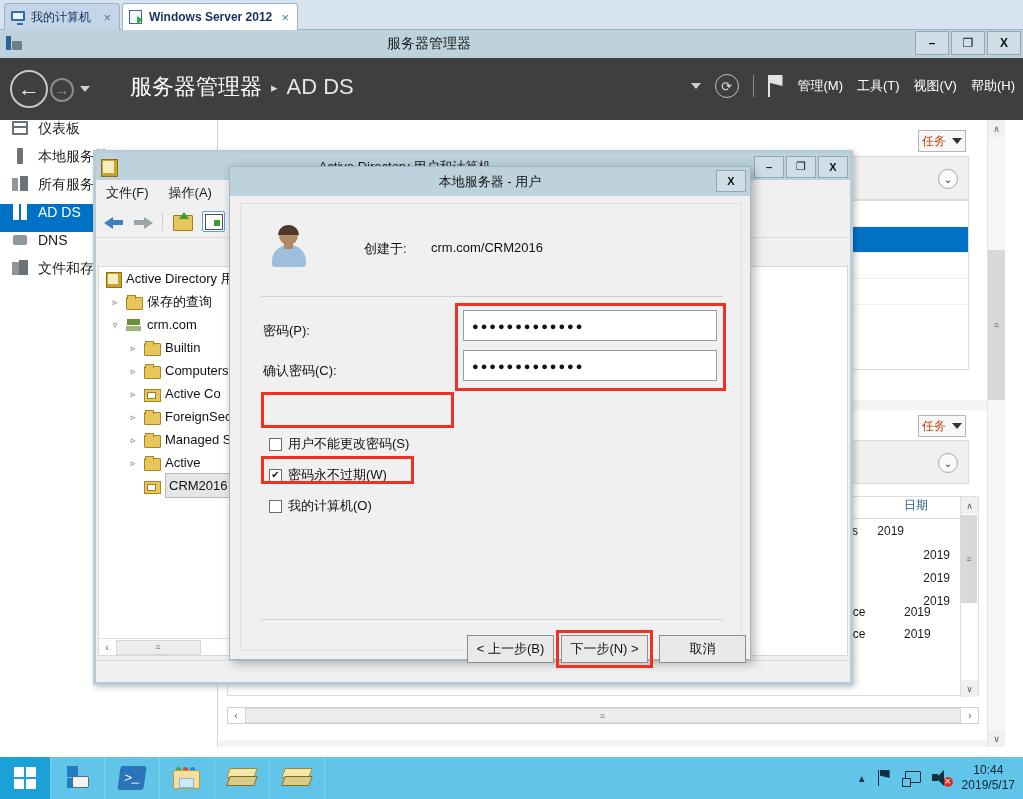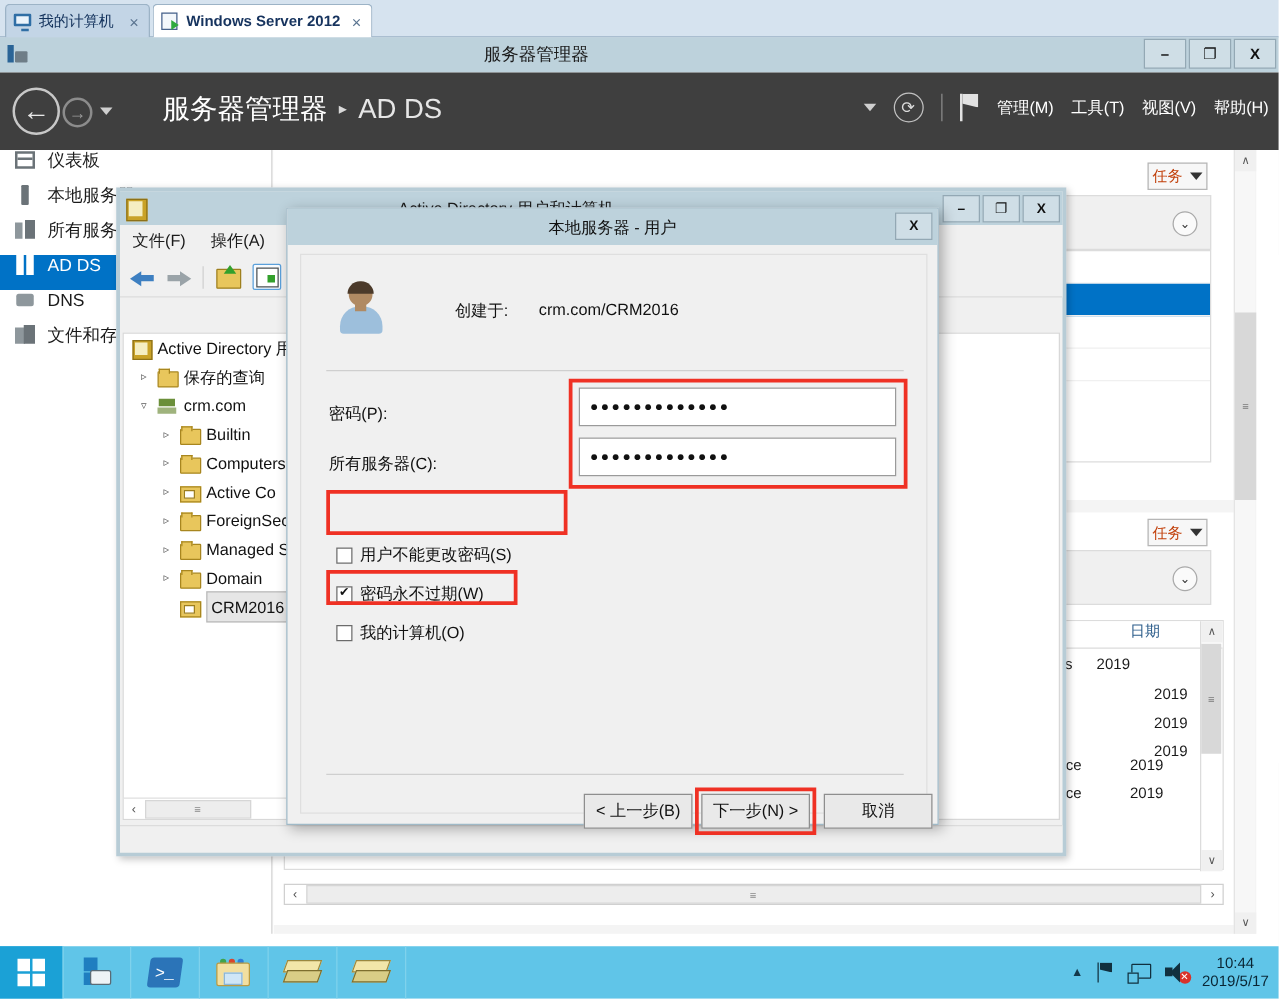--- a/index.html
+++ b/index.html
@@ -471,21 +471,21 @@
         <span class="lbl">ForeignSec</span>
       </div>
       <div class="tnode" style="padding-left:28px;">
         <span class="tw">▹</span>
         <span class="fico folder"></span>
         <span class="lbl">Managed S</span>
       </div>
       <div class="tnode" style="padding-left:28px;">
         <span class="tw">▹</span>
         <span class="fico folder"></span>
-        <span class="lbl">Domain</span>
+        <span class="lbl">Active</span>
       </div>
       <div class="tnode selnode" style="padding-left:45px;">
         <span class="fico ou"></span>
         <span class="lbl">CRM2016</span>
       </div>
       <div class="tree-hscroll">
         <span class="hs-arr">‹</span>
         <span class="hs-thumb" style="flex:0 0 85px;">≡</span>
       </div>
     </div>
@@ -507,21 +507,21 @@
         <span class="head"></span>
         <span class="hair"></span>
     </div>
     <div class="crt-lbl">创建于:</div>
     <div class="crt-val">crm.com/CRM2016</div>
     <div class="hr1"></div>
 
     <div class="fld-lbl" style="left:22px;top:118px;">密码(P):</div>
     <div class="txtfield" style="left:222px;top:106px;width:254px;">●●●●●●●●●●●●●</div>
 
-    <div class="fld-lbl" style="left:22px;top:158px;">所有服务器(C):</div>
+    <div class="fld-lbl" style="left:22px;top:158px;">确认密码(C):</div>
     <div class="txtfield" style="left:222px;top:146px;width:254px;">●●●●●●●●●●●●●</div>
 
     <div class="redbox" style="left:214px;top:99px;width:271px;height:88px;"></div>
 
     <div class="redbox" style="left:20px;top:188px;width:193px;height:36px;"></div>
 
     <div class="cbrow" style="left:28px;top:231px;">
       <span class="cbx"></span>
       <span>用户不能更改密码(S)</span>
     </div>

